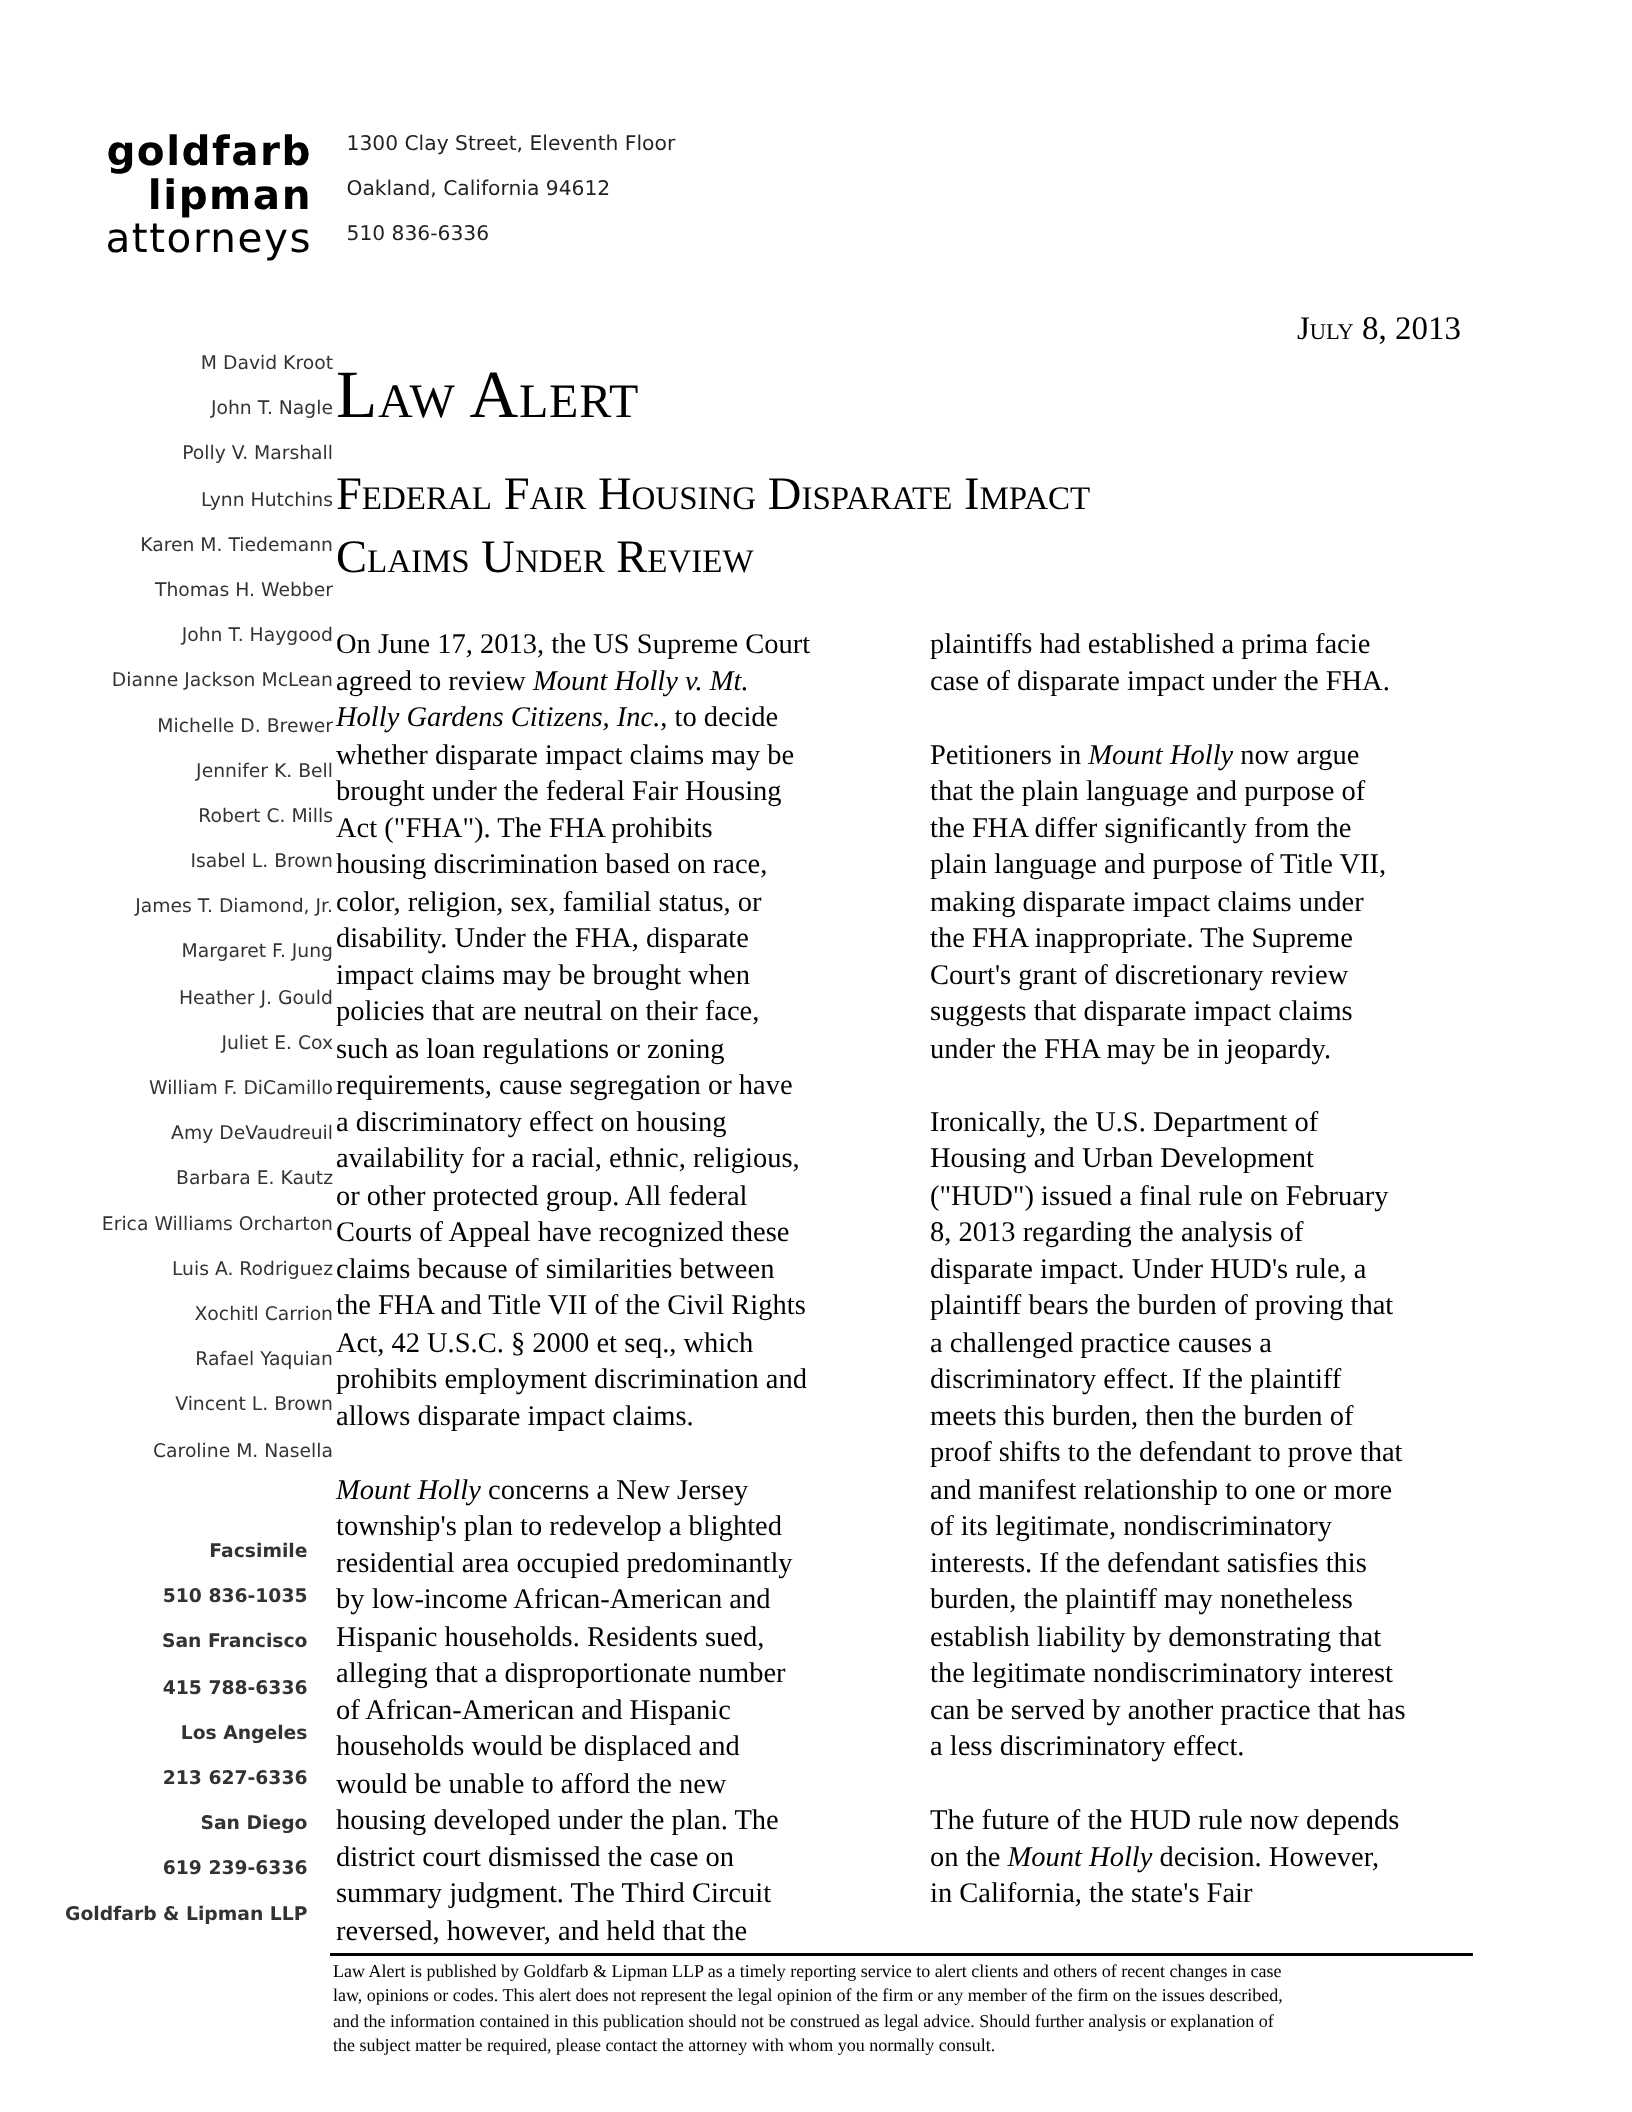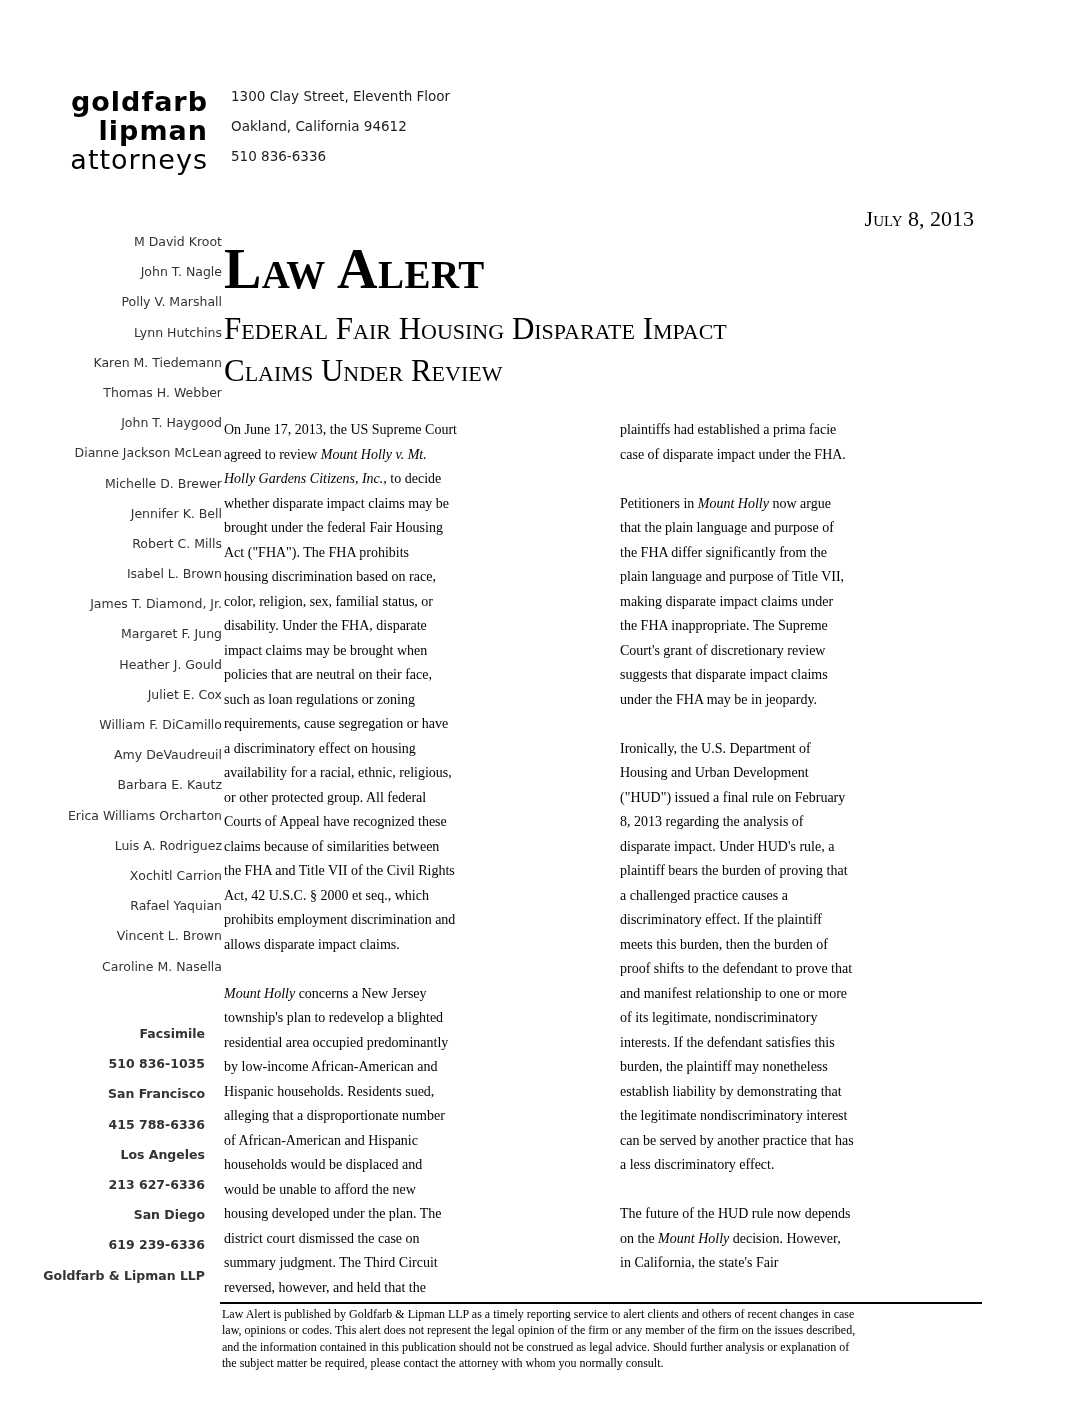--- a/index.html
+++ b/index.html
@@ -34,32 +34,31 @@
     }
     .sidebar .name { display: block; height: 30.2px; line-height: 20px; white-space: nowrap; }
     .contacts {
       position: absolute; left: 0; top: 1024px; width: 205px; text-align: right;
       font-size: 12.5px; color: #333; font-weight: bold;
     }
     .contacts .item { display: block; height: 30.2px; line-height: 20px; white-space: nowrap; }
 
     
     .law-alert {
-      position: absolute; left: 224px; top: 237px; font-size: 56px; font-variant: small-caps;
+      position: absolute; left: 224px; top: 237px; font-size: 45px; font-variant: small-caps;
       letter-spacing: 0.5px;
-      font-weight: bold;
     }
     .headline {
       position: absolute; left: 224px; top: 308px; font-size: 31px; font-variant: small-caps;
       line-height: 42px; width: 700px;
     }
 
     
     .col {
-      position: absolute; top: 418px; width: 375px; font-size: 14px; line-height: 24.5px;
+      position: absolute; top: 418px; width: 375px; font-size: 19px; line-height: 24.5px;
     }
     .col.left { left: 224px; }
     .col.right { left: 620px; }
     .col p { margin: 0 0 24.5px 0; }
     .col .line { display: block; white-space: nowrap; }
     .col i { font-style: italic; }
 
     
     .rule {
       position: absolute; left: 220px; top: 1302px; width: 762px; height: 2px; background: #000;

